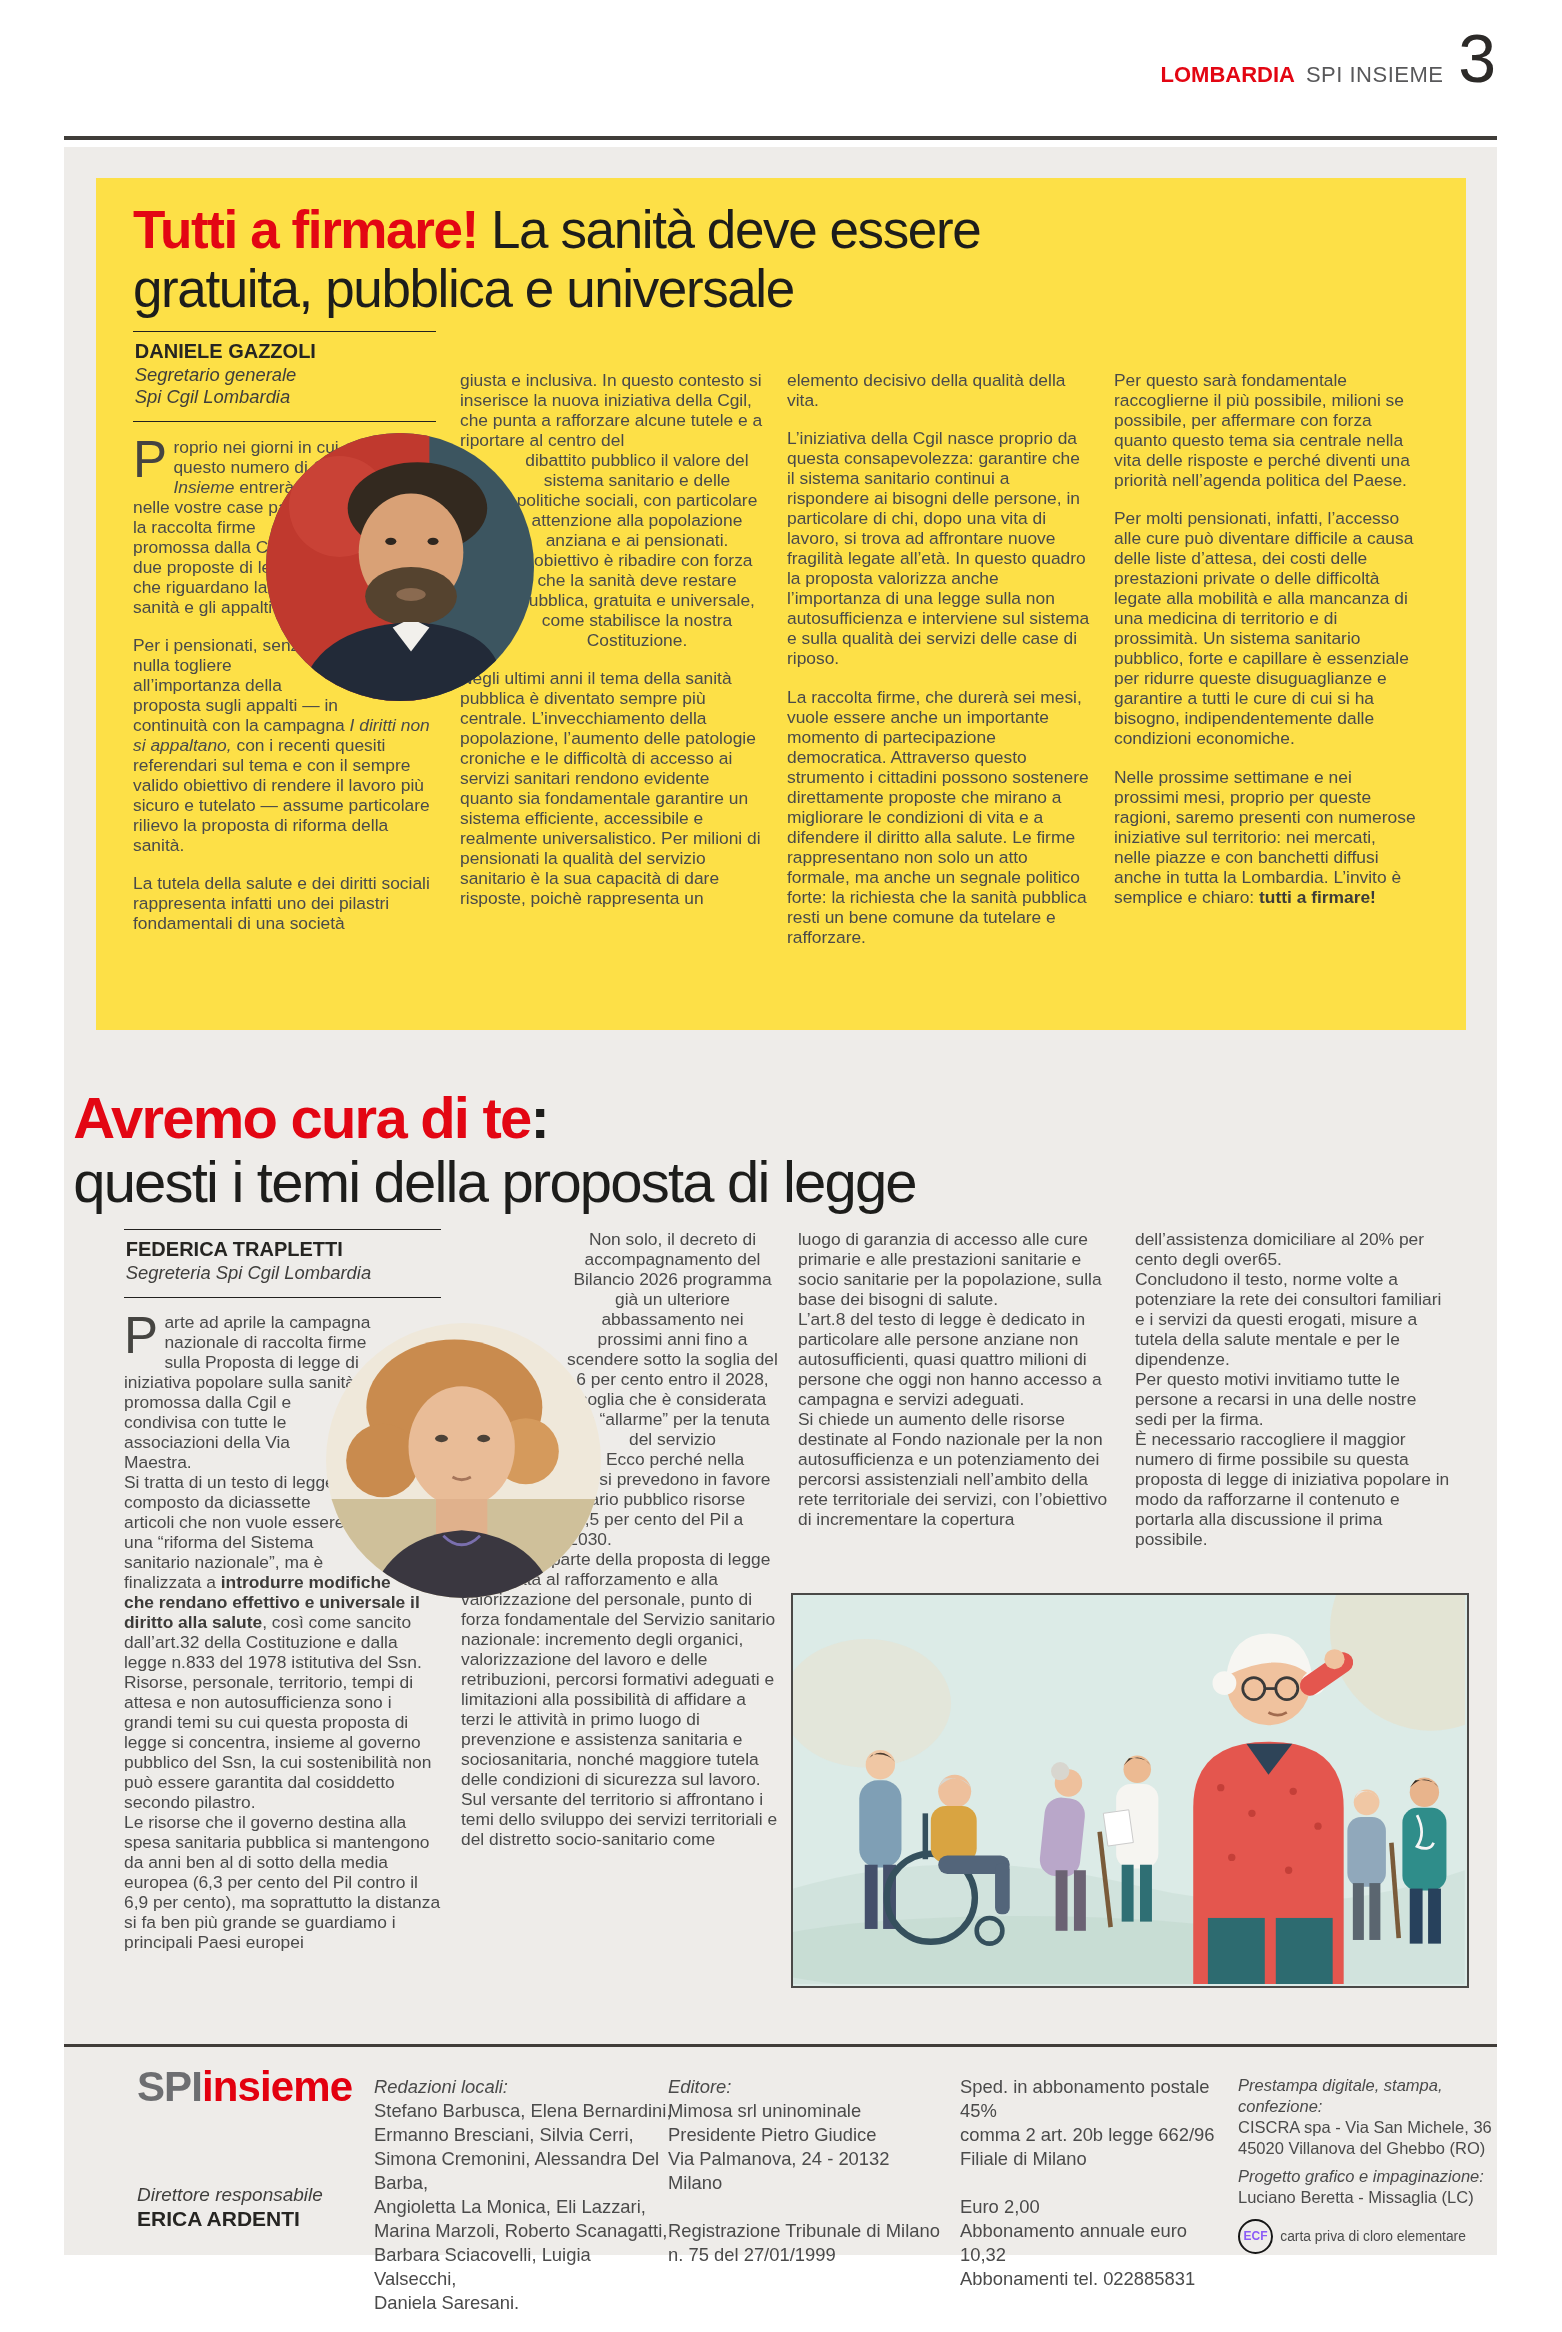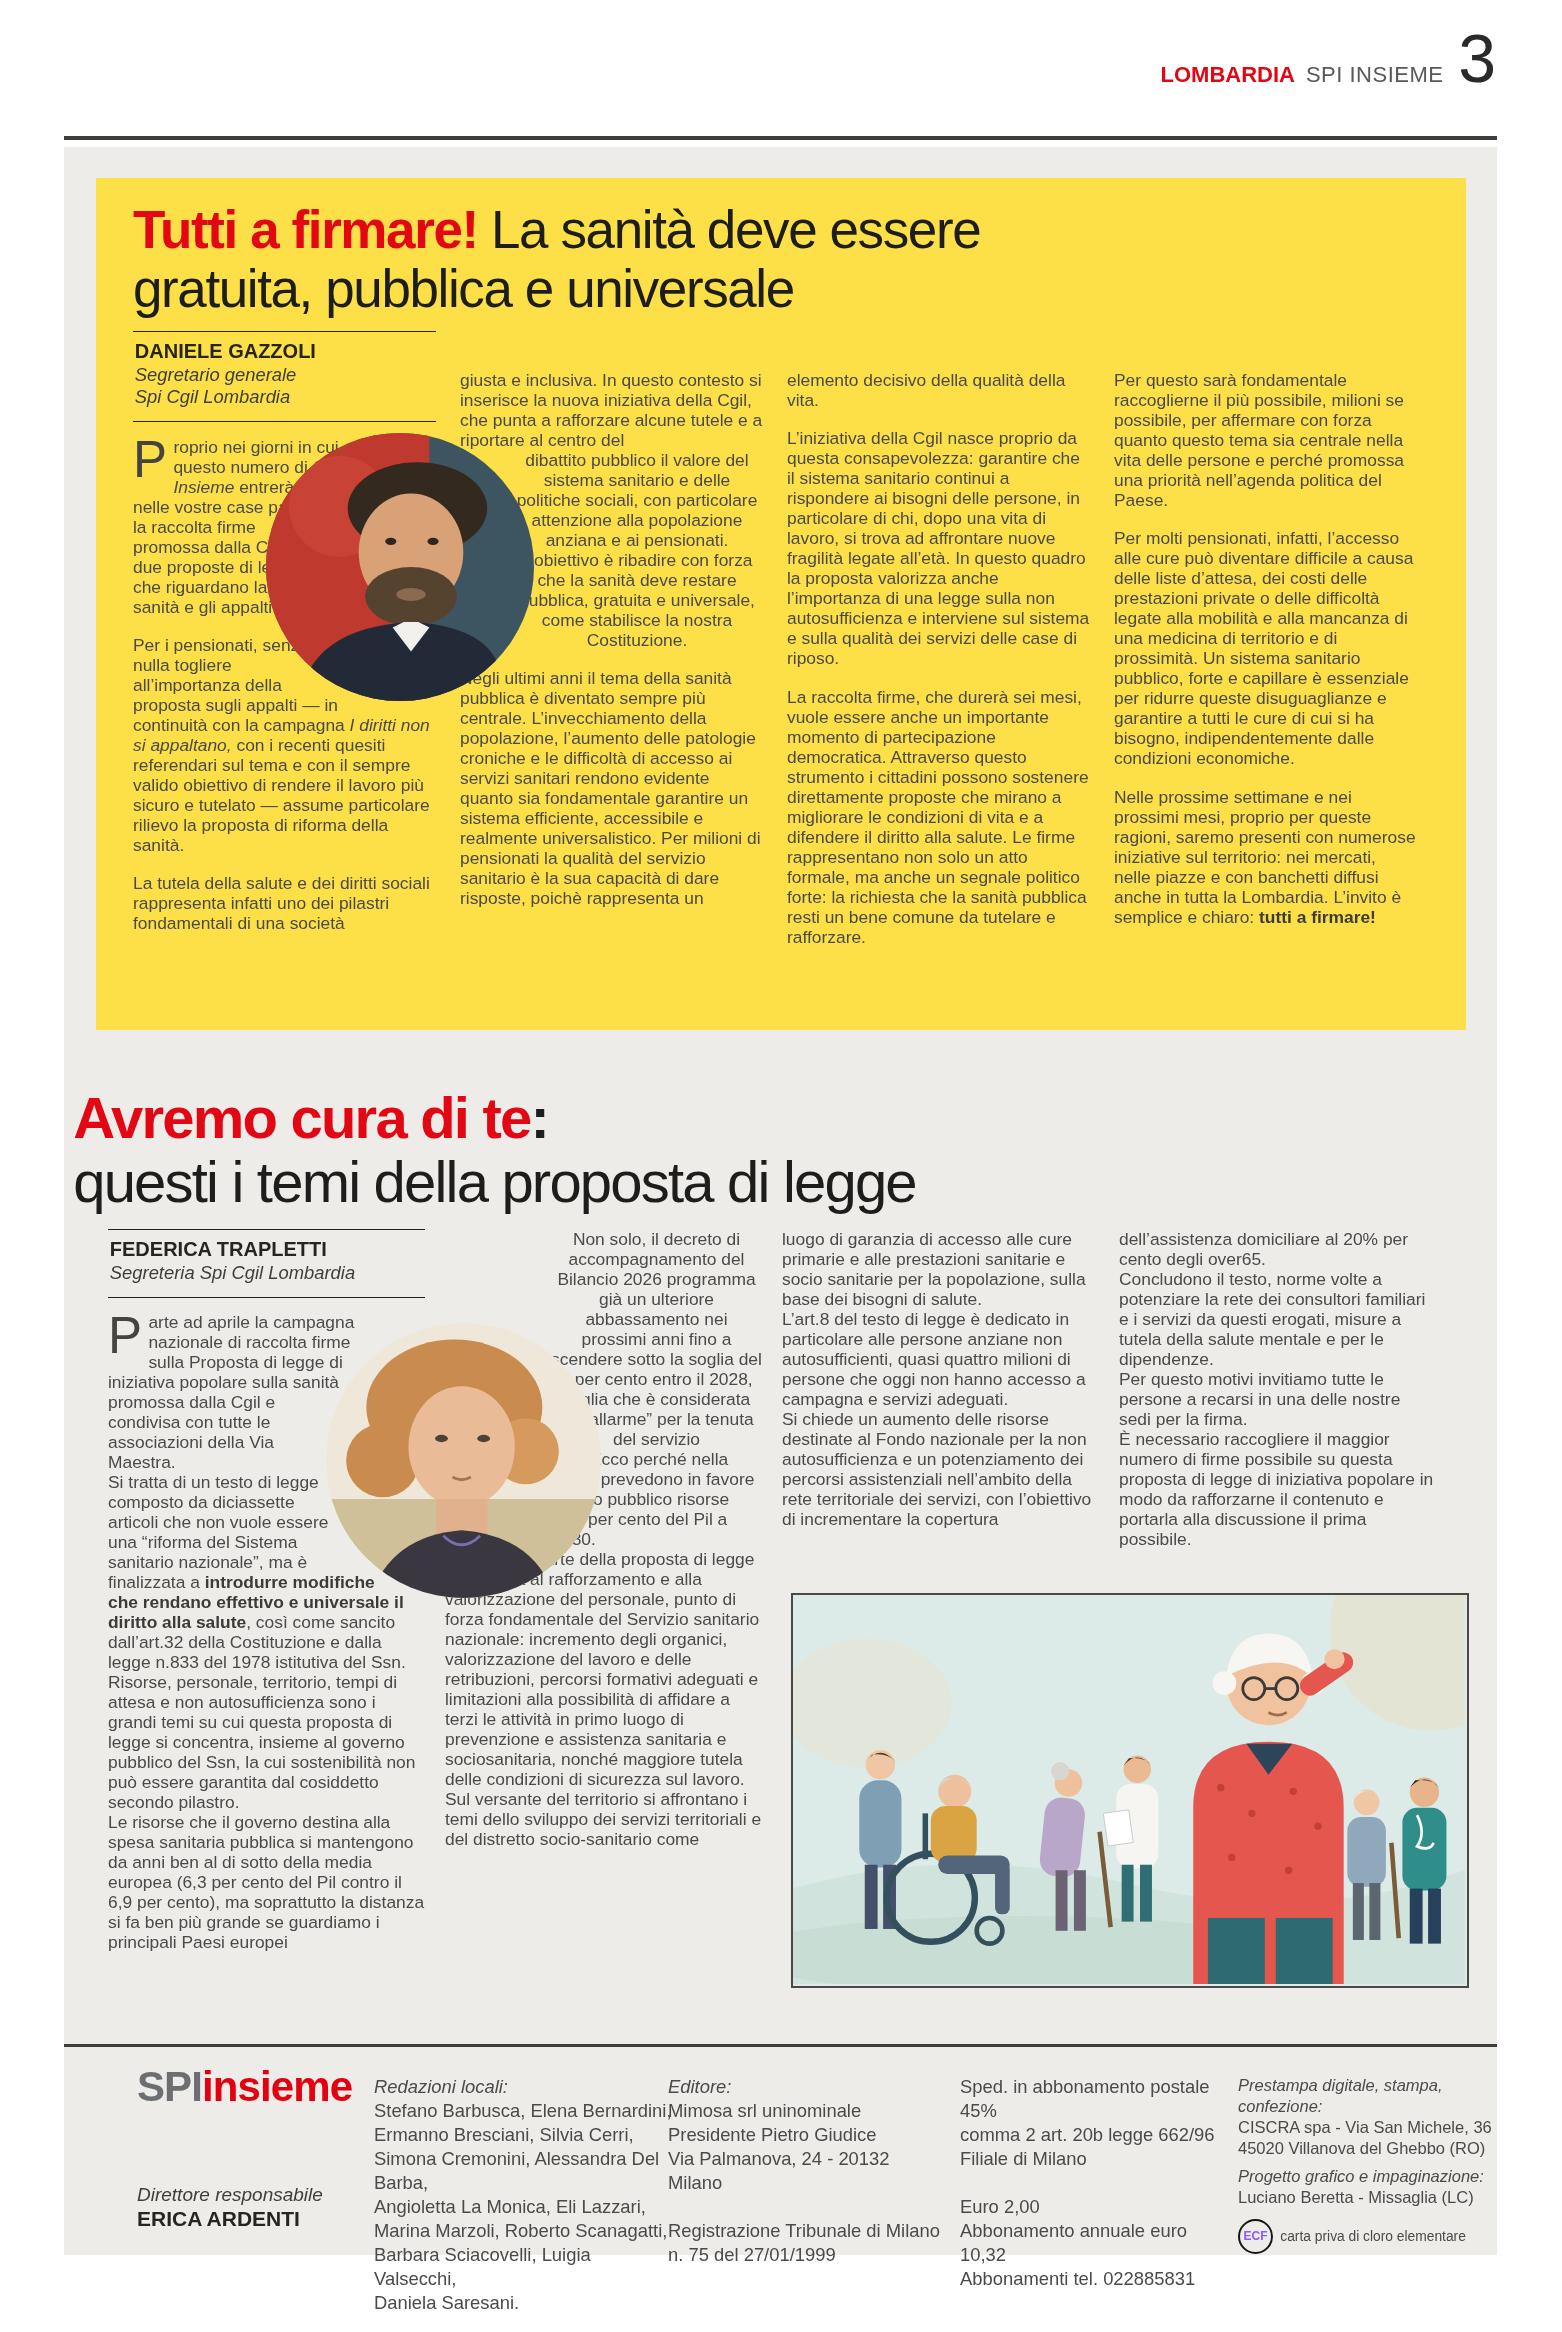--- a/index.html
+++ b/index.html
@@ -46,21 +46,21 @@
               border-radius:50%; overflow:hidden; z-index:5; }
   .a2-photo { position:absolute; left:262px; top:237px; width:275px; height:275px;
               border-radius:50%; overflow:hidden; z-index:5; }
   .a1-photo svg, .a2-photo svg { display:block; }
 
   
   .article2 { position:absolute; left:0; top:939px; width:1433px; }
   .a2-title { margin:0 0 14.7px 9.2px; font-size:58px; line-height:64px; color:#1d1d1b;
               font-weight:300; letter-spacing:-1.8px; }
   .a2-title .line { display:block; }
-  .a2-cols  { display:flex; gap:20px; margin-left:44px; }
+  .a2-cols  { display:flex; gap:20px; margin-left:60px; }
   .col2w    { width:317px; flex:0 0 317px; font-size:17.4px; line-height:20px; color:#4a4a4a; }
 
   .illus-box { position:absolute; left:727px; top:507px; width:678px; height:395px;
                border:2.8px solid #4a4947; background:#dcebe7; overflow:hidden; }
 
   
   .footer-rule { position:absolute; left:0; top:1897px; width:1433px; height:2.8px; background:#403d39; }
   .footer  { position:absolute; left:0; top:1928px; width:1433px; height:180px;
              font-size:18.4px; line-height:24px; color:#4a4a4a; }
   .footer > div { position:absolute; top:0; }
@@ -137,21 +137,21 @@
           <p class="body-p">Negli ultimi anni il tema della sanità pubblica è diventato sempre più centrale. L’invecchiamento della popolazione, l’aumento delle patologie croniche e le difficoltà di accesso ai servizi sanitari rendono evidente quanto sia fondamentale garantire un sistema efficiente, accessibile e realmente universalistico. Per milioni di pensionati la qualità del servizio sanitario è la sua capacità di dare risposte, poichè rappresenta un</p>
         </div>
 
         <div class="col pt42">
           <p class="body-p">elemento decisivo della qualità della vita.</p>
           <p class="body-p">L’iniziativa della Cgil nasce proprio da questa consapevolezza: garantire che il sistema sanitario continui a rispondere ai bisogni delle persone, in particolare di chi, dopo una vita di lavoro, si trova ad affrontare nuove fragilità legate all’età. In questo quadro la proposta valorizza anche l’importanza di una legge sulla non autosufficienza e interviene sul sistema e sulla qualità dei servizi delle case di riposo.</p>
           <p class="body-p">La raccolta firme, che durerà sei mesi, vuole essere anche un importante momento di partecipazione democratica. Attraverso questo strumento i cittadini possono sostenere direttamente proposte che mirano a migliorare le condizioni di vita e a difendere il diritto alla salute. Le firme rappresentano non solo un atto formale, ma anche un segnale politico forte: la richiesta che la sanità pubblica resti un bene comune da tutelare e rafforzare.</p>
         </div>
 
         <div class="col pt42">
-          <p class="body-p">Per questo sarà fondamentale raccoglierne il più possibile, milioni se possibile, per affermare con forza quanto questo tema sia centrale nella vita delle persone e perché promossa una priorità nell’agenda politica del Paese.</p>
+          <p class="body-p">Per questo sarà fondamentale raccoglierne il più possibile, milioni se possibile, per affermare con forza quanto questo tema sia centrale nella vita delle risposte e perché diventi una priorità nell’agenda politica del Paese.</p>
           <p class="body-p">Per molti pensionati, infatti, l’accesso alle cure può diventare difficile a causa delle liste d’attesa, dei costi delle prestazioni private o delle difficoltà legate alla mobilità e alla mancanza di una medicina di territorio e di prossimità. Un sistema sanitario pubblico, forte e capillare è essenziale per ridurre queste disuguaglianze e garantire a tutti le cure di cui si ha bisogno, indipendentemente dalle condizioni economiche.</p>
           <p class="body-p"><span>Nelle prossime settimane e nei prossimi mesi, proprio per queste ragioni, saremo presenti con numerose iniziative sul territorio: nei mercati, nelle piazze e con banchetti diffusi anche in tutta la Lombardia. L’invito è semplice e chiaro: </span><span class="seg-b">tutti a firmare!</span></p>
         </div>
       </div>
     </section>
 
     <section class="article2">
       <h2 class="a2-title">
         <span class="line"><span class="seg-b" style="color: rgb(227, 6, 19);">Avremo cura di te</span><span class="seg-b" style="color: rgb(29, 29, 27);">:</span></span>
         <span class="line">questi i temi della proposta di legge</span>

